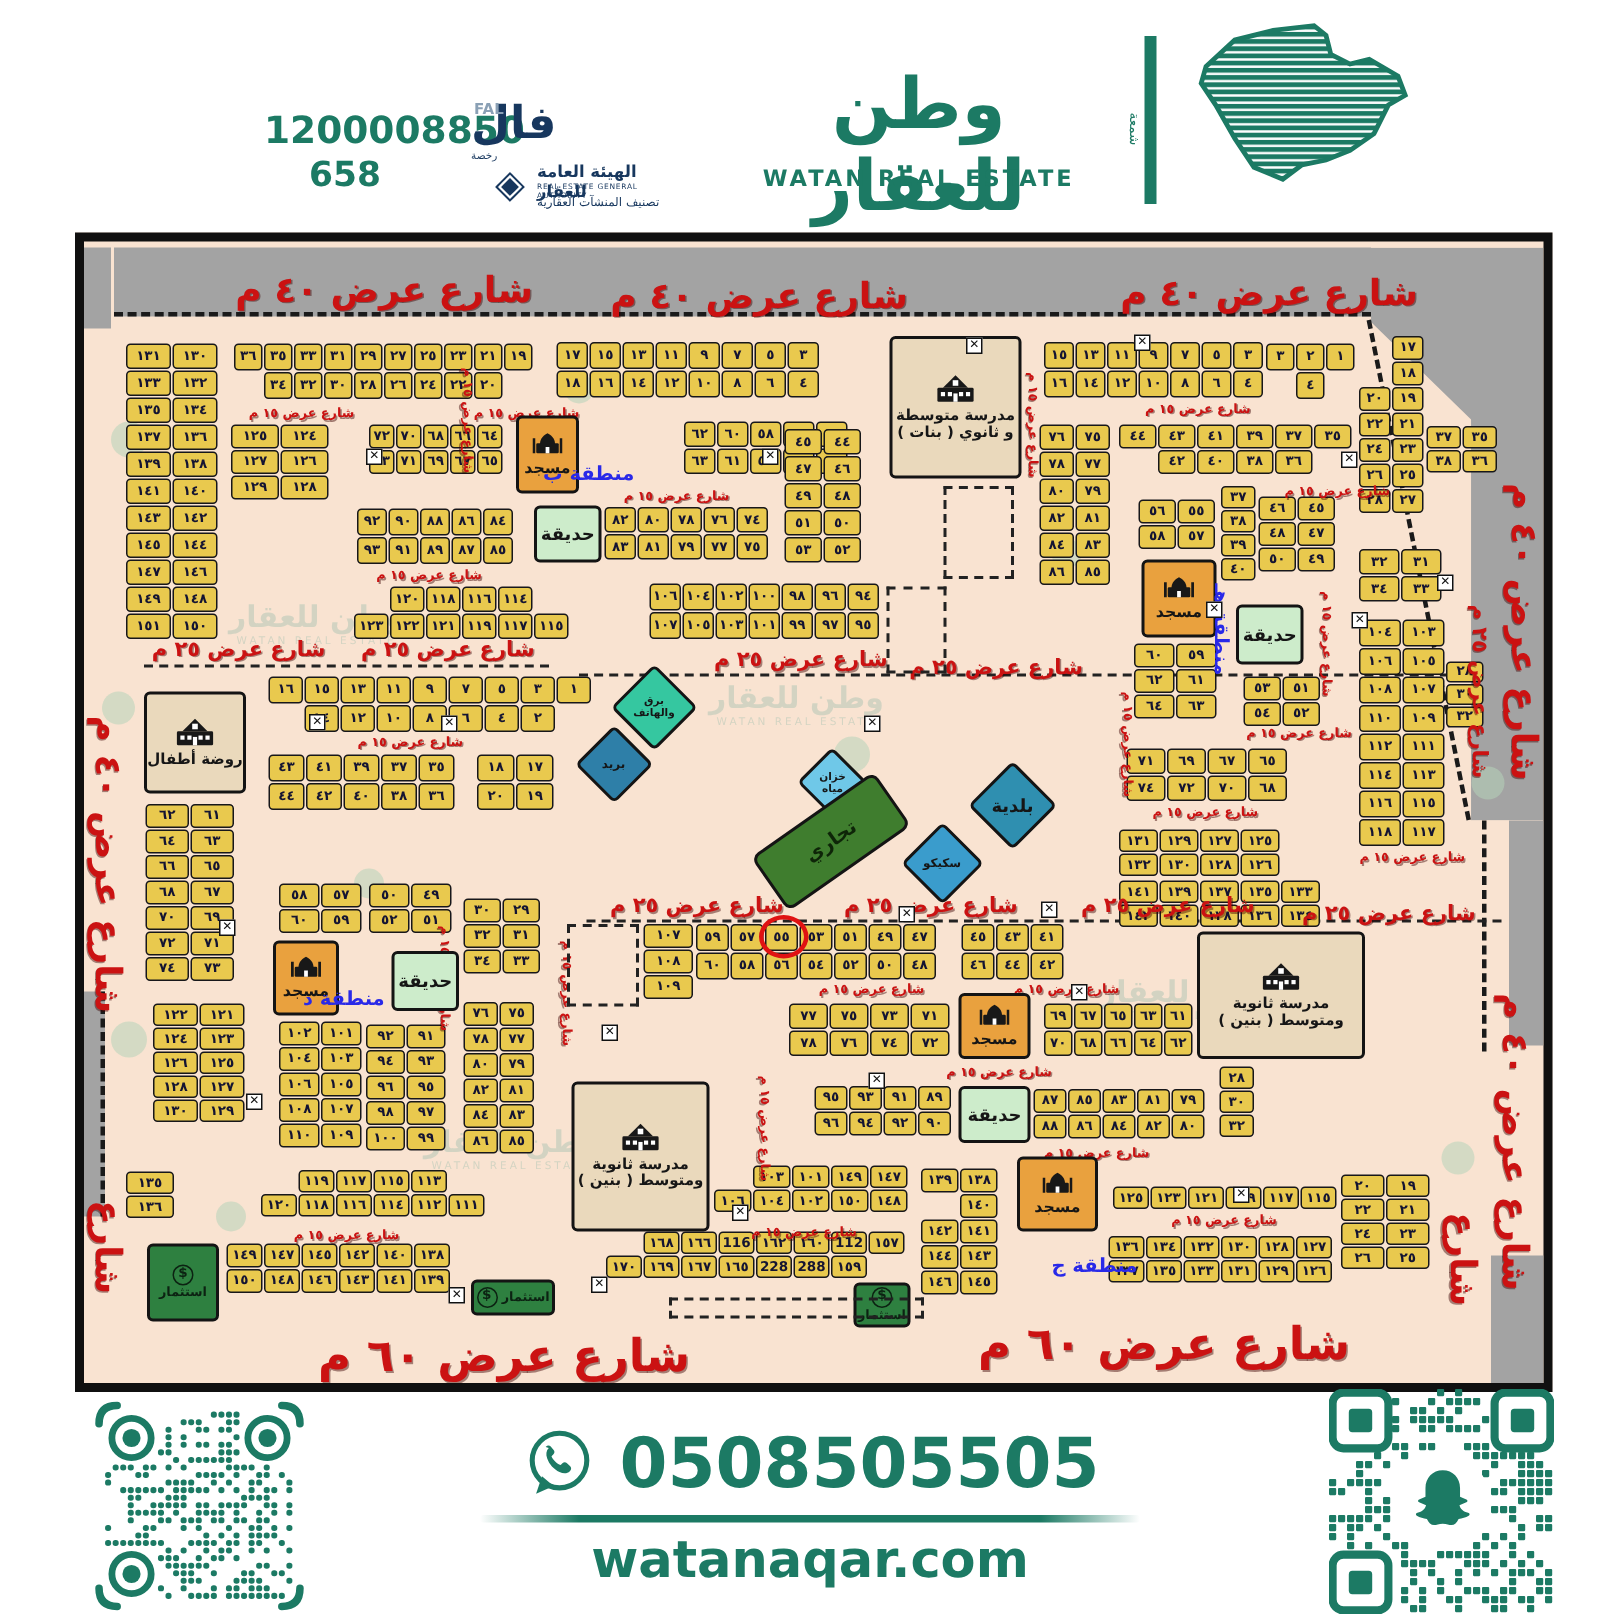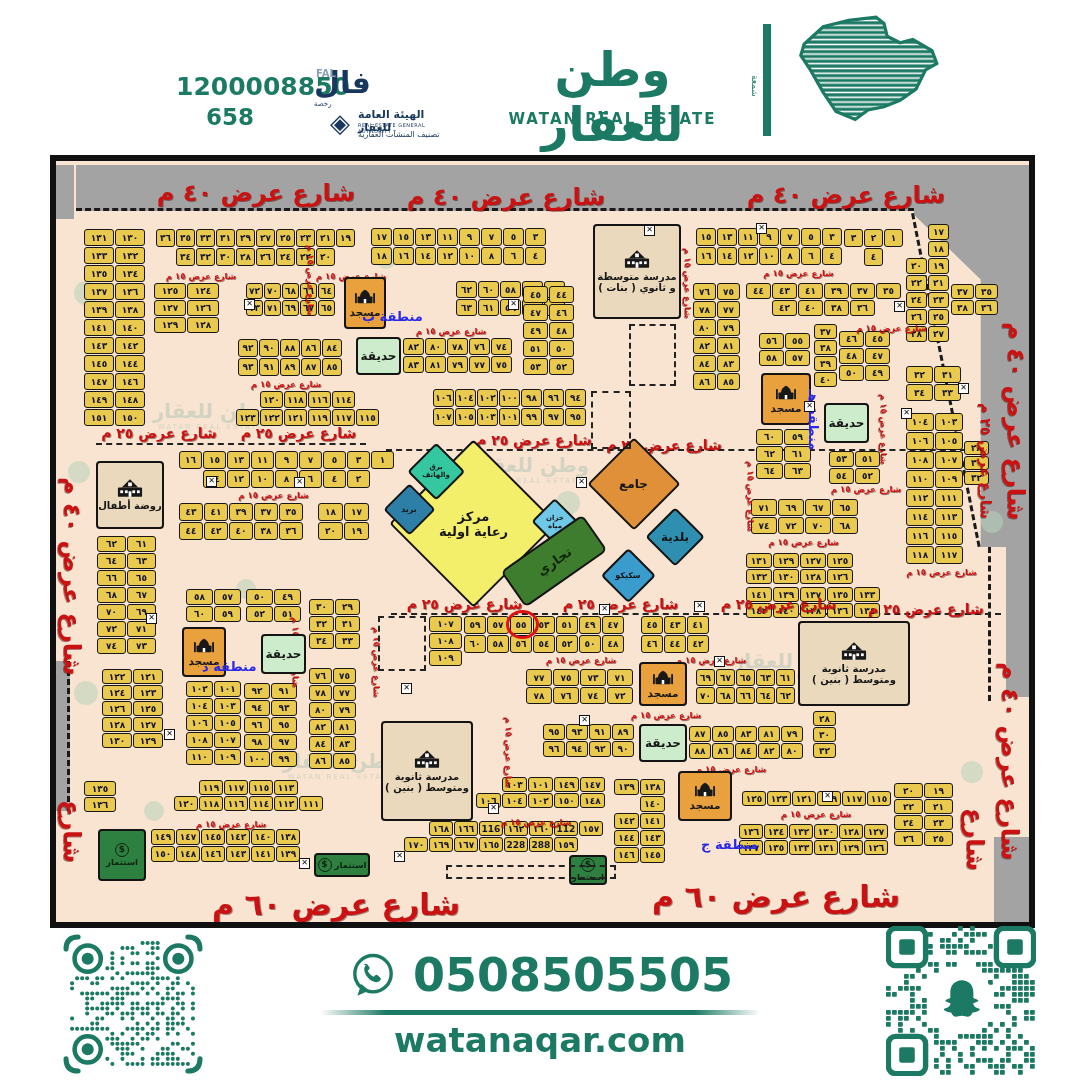--- a/index.html
+++ b/index.html
@@ -917,29 +917,20 @@
             </g>
           </svg></span><span>مدرسة ثانوية
 ومتوسط ( بنين )</span></div>
       <div class="lm garden" style="left: 300px; top: 176px; width: 45px; height: 38px;"><span>حديقة</span></div>
       <div class="lm garden" style="left: 768px; top: 242px; width: 45px; height: 40px;"><span>حديقة</span></div>
       <div class="lm garden" style="left: 205px; top: 473px; width: 45px; height: 40px;"><span>حديقة</span></div>
       <div class="lm garden" style="left: 583px; top: 563px; width: 48px; height: 38px;"><span>حديقة</span></div>
       <div class="lm invest" style="left: 42px; top: 668px; width: 48px; height: 52px;"><span class="dollar">$</span><span>استثمار</span></div>
       <div class="lm invest h" style="left: 258px; top: 692px; width: 56px; height: 24px;"><span class="dollar">$</span><span>استثمار</span></div>
       <div class="lm invest" style="left: 513px; top: 694px; width: 38px; height: 30px;"><span class="dollar">$</span><span>استثمار</span></div>
-      <div class="dia" style="left: 350px; top: 295px; width: 135px; height: 135px;">
-        <div class="shape" style="background: rgb(243, 239, 107);"></div>
-        <div class="lbl" style="font-size: 13px;">مركز
-رعاية اولية</div>
-      </div>
-      <div class="dia" style="left: 540px; top: 285px; width: 75px; height: 75px;">
-        <div class="shape" style="background: rgb(224, 144, 56);"></div>
-        <div class="lbl" style="font-size: 12px;">جامع</div>
-      </div>
       <div class="dia" style="left: 357px; top: 287px; width: 46px; height: 46px;">
         <div class="shape" style="background: rgb(53, 199, 160);"></div>
         <div class="lbl" style="font-size: 7px;">برق
 والهاتف</div>
       </div>
       <div class="dia" style="left: 332px; top: 327px; width: 42px; height: 42px;">
         <div class="shape" style="background: rgb(46, 127, 168);"></div>
         <div class="lbl" style="font-size: 8px;">بريد</div>
       </div>
       <div class="dia" style="left: 480px; top: 342px; width: 38px; height: 38px;">

